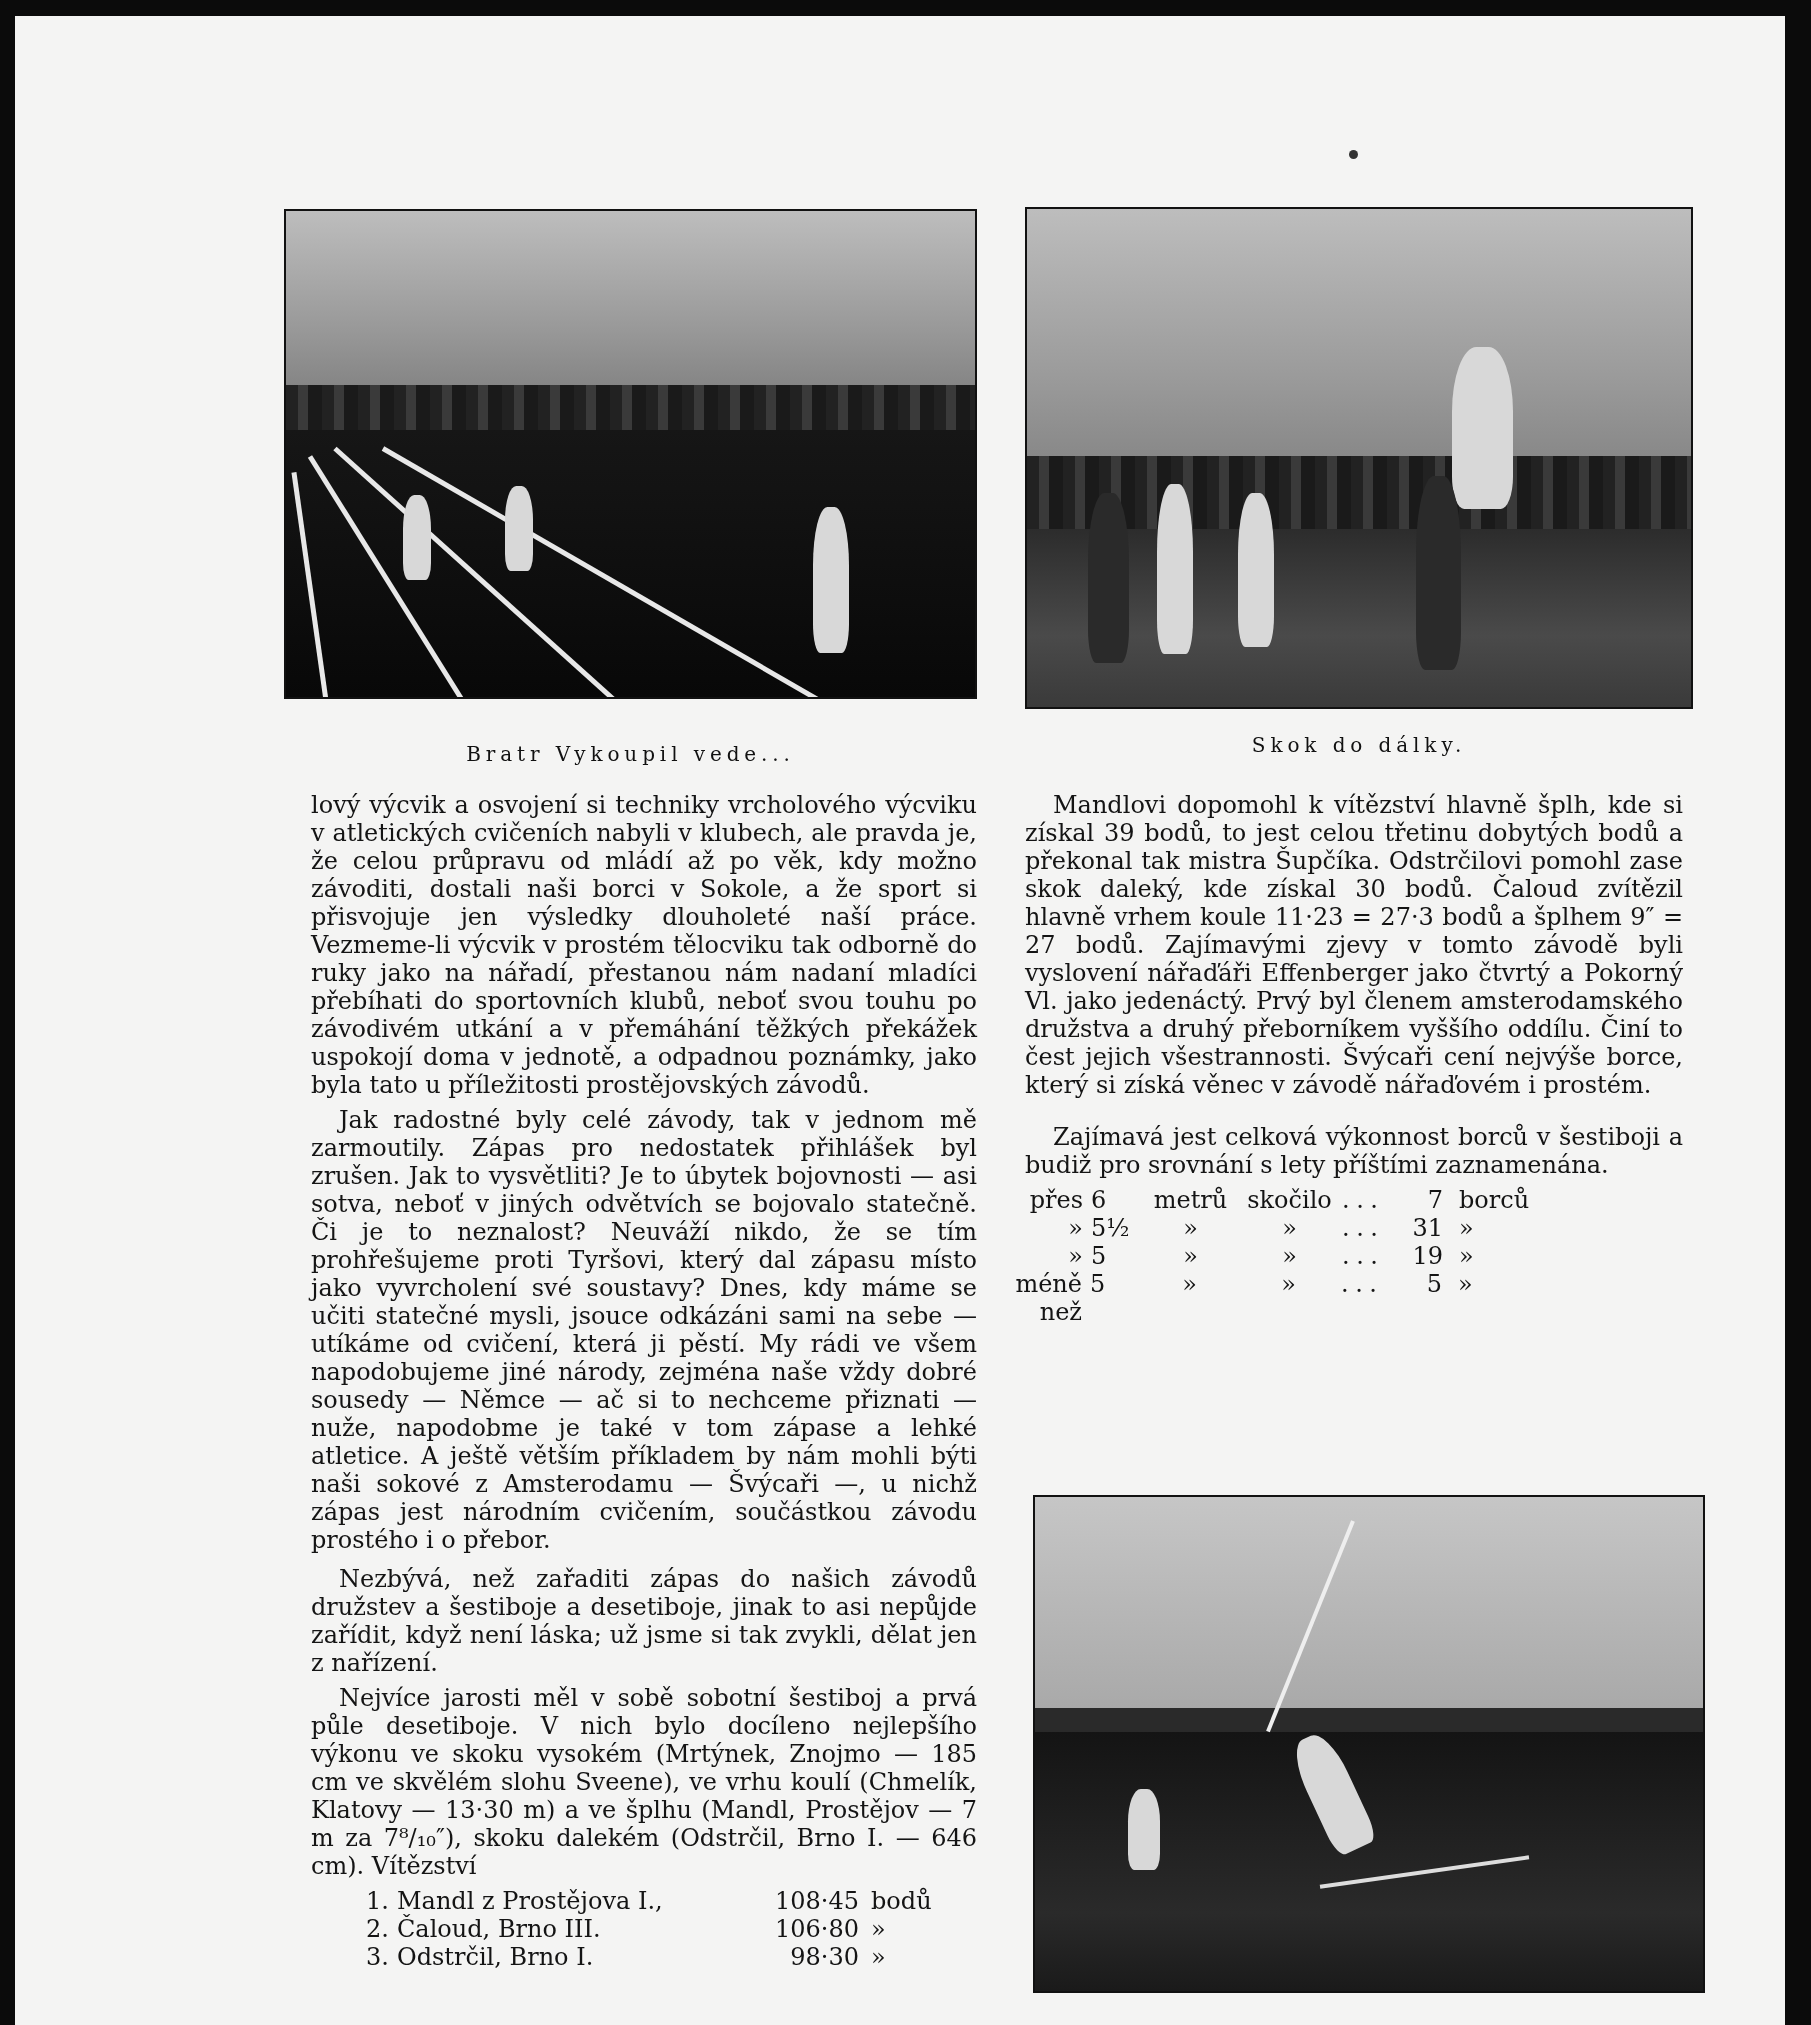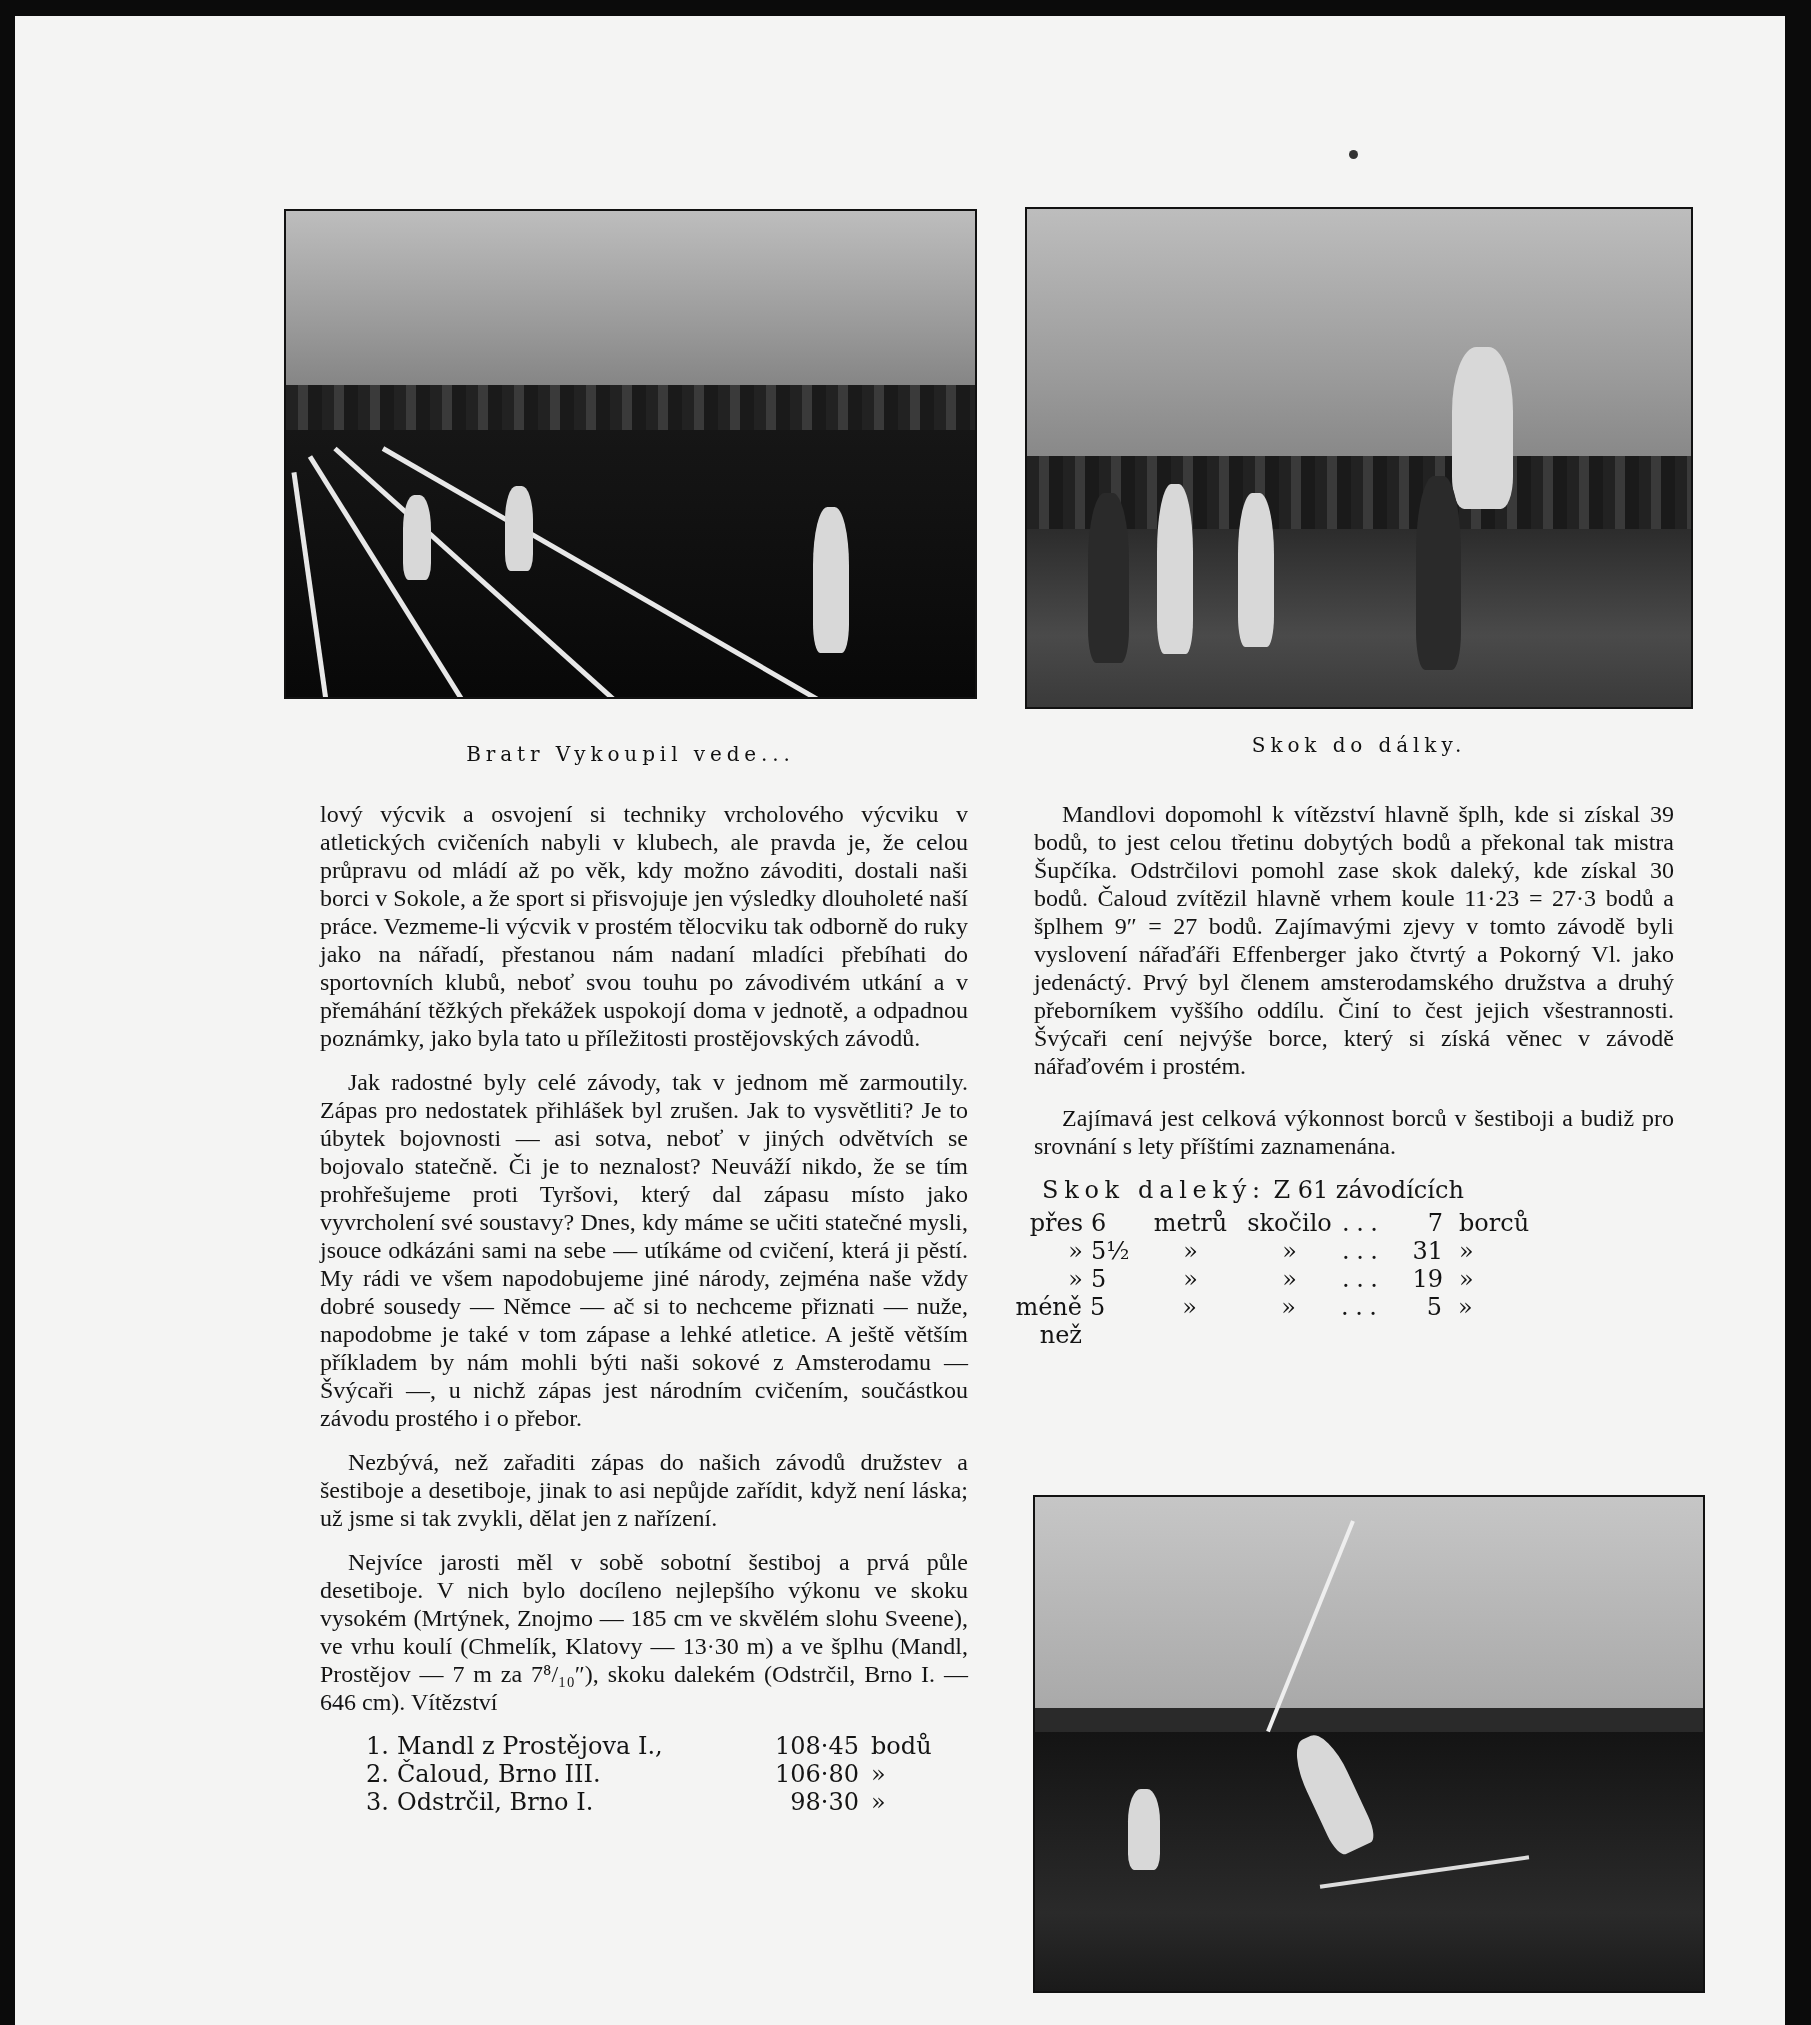--- a/index.html
+++ b/index.html
@@ -40,21 +40,21 @@
 
   .caption {
     position: absolute; font-size: 20px; letter-spacing: 4.9px; text-align: center; color: #111;
   }
   #cap-run { left: 284px; width: 693px; top: 742px; }
   #cap-jump { left: 1025px; width: 668px; top: 733px; }
 
   .col {
     position: absolute; font-size: 24px; line-height: 28px; text-align: justify;
   }
-  .col p { margin: 16px; font-family: Liberation Serif, serif; }
+  .col p { margin: 7px; }
   .col p.indent { text-indent: 28px; }
   .col p.gap { margin-top: 11.3px; }
   #col-left { left: 304px; top: 784px; width: 680px; }
   #col-right { left: 1018px; top: 784px; width: 672px; }
 
   .results { margin-top: 5.7px; font-size: 24px; line-height: 28px; }
   .results .row { display: flex; }
   .results .rank { width: 85px; text-align: right; padding-right: 8px; }
   .results .name { width: 365px; }
   .results .pts { width: 97px; text-align: right; }
@@ -127,23 +127,20 @@
       <span class="name">Odstrčil, Brno I.</span>
       <span class="pts">98·30</span>
       <span class="unit">»</span>
     </div>
   </div>
 </div>
 
 <div class="col" id="col-right">
   <p class="indent">Mandlovi dopomohl k vítězství hlavně šplh, kde si získal 39 bodů, to jest celou třetinu dobytých bodů a překonal tak mistra Šupčíka. Odstrčilovi pomohl zase skok daleký, kde získal 30 bodů. Čaloud zvítězil hlavně vrhem koule 11·23 = 27·3 bodů a šplhem 9″ = 27 bodů. Zajímavými zjevy v tomto závodě byli vyslovení nářaďáři Effenberger jako čtvrtý a Pokorný Vl. jako jedenáctý. Prvý byl členem amsterodamského družstva a druhý přeborníkem vyššího oddílu. Činí to čest jejich všestrannosti. Švýcaři cení nejvýše borce, který si získá věnec v závodě nářaďovém i prostém.</p>
   <p class="indent" style="margin-top:24px;">Zajímavá jest celková výkonnost borců v šestiboji a budiž pro srovnání s lety příštími zaznamenána.</p>
-  <div class="stat-title">
-    <span class="spaced">Skok daleký:</span><span> Z 61 závodících</span>
-  </div>
   <div class="stats">
     <div class="row">
       <span class="c1">přes</span>
       <span class="c2">6</span>
       <span class="c3">metrů</span>
       <span class="c4">skočilo</span>
       <span class="c5">...</span>
       <span class="c6">7</span>
       <span class="c7">borců</span>
     </div>

